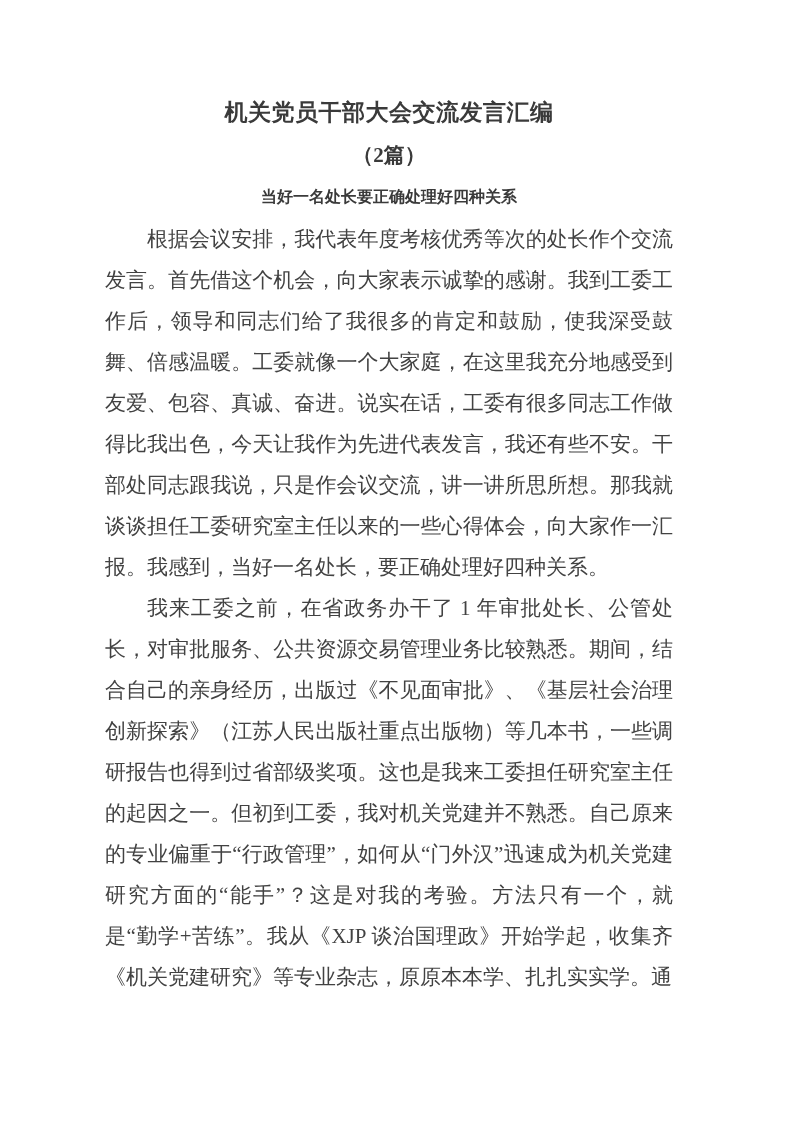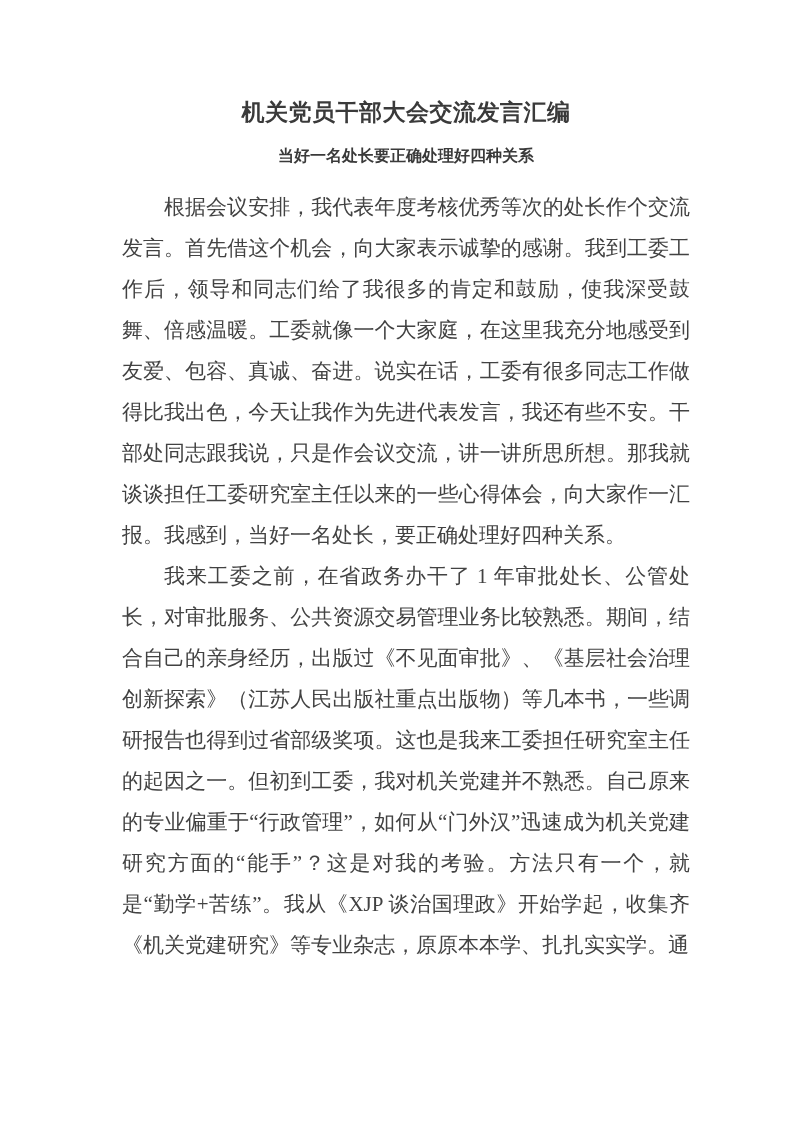--- a/index.html
+++ b/index.html
@@ -12,21 +12,21 @@
     width: 793px;
     height: 1122px;
     background: #ffffff;
     overflow: hidden;
     font-family: "Liberation Serif", serif;
     color: #3f3f3f;
     box-sizing: border-box;
   }
   .content {
     position: absolute;
-    left: 122px;
+    left: 105px;
     top: 98px;
     width: 568px;
   }
   .doc-title {
     font-size: 23px;
     font-weight: bold;
     color: #3a3a3a;
     text-align: center;
     line-height: 30px;
     margin: 0;
@@ -42,41 +42,42 @@
   }
   .article-title {
     font-size: 16px;
     font-weight: bold;
     color: #3a3a3a;
     text-align: center;
     line-height: 28px;
     margin: 14px 0 0 0;
   }
   .body-text {
-    margin-top: 17px;
+    margin-top: 8px;
   }
   .body-text p {
     font-size: 21px;
     line-height: 41px;
     text-align: justify;
     text-justify: inter-ideograph;
     text-indent: 2em;
     margin: 0;
     color: #424242;
     word-break: break-all;
   }
 </style>
 </head>
 <body>
 
 <div class="page">
   <div class="content">
 
     <h1 class="doc-title">机关党员干部大会交流发言汇编</h1>
 
+    <div class="doc-count">（2篇）</div>
 
     <h2 class="article-title">当好一名处长要正确处理好四种关系</h2>
 
     <div class="body-text">
       <p>根据会议安排，我代表年度考核优秀等次的处长作个交流发言。首先借这个机会，向大家表示诚挚的感谢。我到工委工作后，领导和同志们给了我很多的肯定和鼓励，使我深受鼓舞、倍感温暖。工委就像一个大家庭，在这里我充分地感受到友爱、包容、真诚、奋进。说实在话，工委有很多同志工作做得比我出色，今天让我作为先进代表发言，我还有些不安。干部处同志跟我说，只是作会议交流，讲一讲所思所想。那我就谈谈担任工委研究室主任以来的一些心得体会，向大家作一汇报。我感到，当好一名处长，要正确处理好四种关系。</p>
       <p>我来工委之前，在省政务办干了 1 年审批处长、公管处长，对审批服务、公共资源交易管理业务比较熟悉。期间，结合自己的亲身经历，出版过《不见面审批》、《基层社会治理创新探索》（江苏人民出版社重点出版物）等几本书，一些调研报告也得到过省部级奖项。这也是我来工委担任研究室主任的起因之一。但初到工委，我对机关党建并不熟悉。自己原来的专业偏重于“行政管理”，如何从“门外汉”迅速成为机关党建研究方面的“能手”？这是对我的考验。方法只有一个，就是“勤学+苦练”。我从《XJP 谈治国理政》开始学起，收集齐《机关党建研究》等专业杂志，原原本本学、扎扎实实学。通</p>
     </div>
 
   </div>
 </div>

